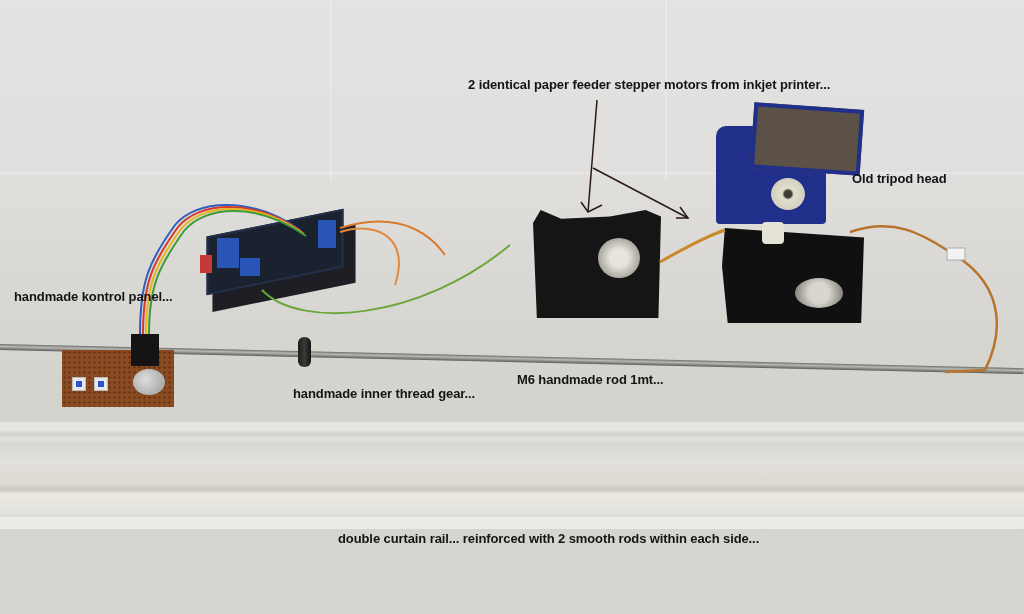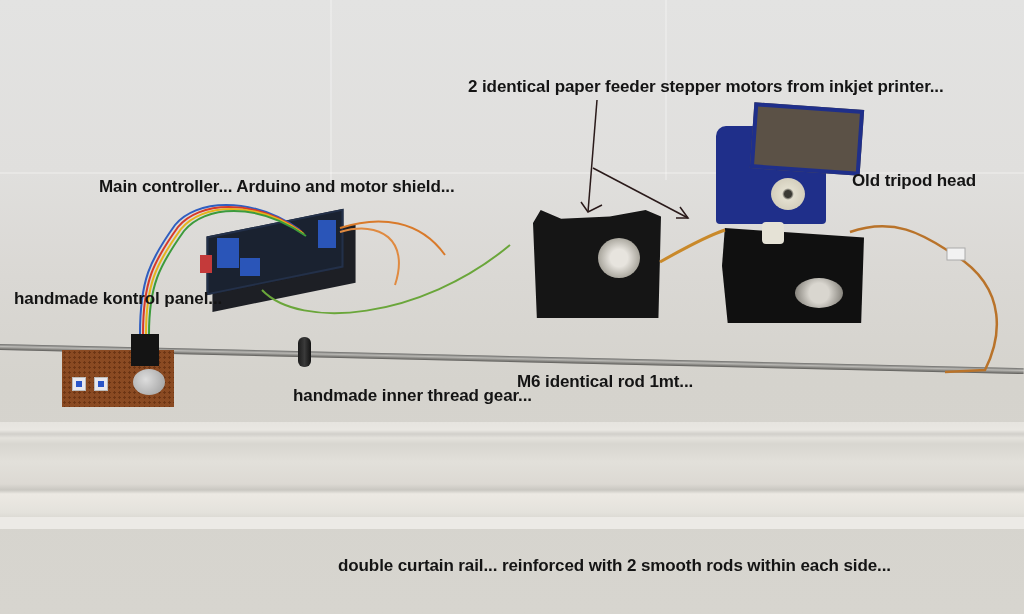--- a/index.html
+++ b/index.html
@@ -2,21 +2,21 @@
 <html><head>
 <meta charset="utf-8">
 <style>
   html, body { margin:0; padding:0; }
   body { width:1024px; height:614px; overflow:hidden; position:relative;
          font-family:"Liberation Sans", sans-serif; }
   .scene { position:absolute; inset:0;
     background:
       linear-gradient(180deg, #e3e3e2 0%, #e0dfdd 28%, #dad8d4 45%, #d5d3cd 62%, #d7d5cf 100%); }
   .fold { position:absolute; background:rgba(255,255,255,0.25); }
-  .label { position:absolute; font-weight:bold; font-size:17px; color:#141414;
+  .label { position:absolute; font-weight:bold; font-size:13px; color:#141414;
            white-space:nowrap; letter-spacing:-0.1px; }
   
   .rod { position:absolute; left:0; top:344px; width:1024px; height:6px;
     transform:rotate(1.35deg); transform-origin:0 0;
     background:linear-gradient(180deg,#6c6c6a,#b9b8b4 40%,#8b8a86 70%,#5c5b58); }
   .gear { position:absolute; left:298px; top:337px; width:13px; height:30px; border-radius:6px;
     background:linear-gradient(90deg,#1c1c1c,#3a3a3a,#121212); }
   
   .rail { position:absolute; left:0; top:422px; width:1024px; height:100px;
     background:linear-gradient(180deg,#e6e4df 0%,#e9e7e2 8%,#d1cfca 12%,#e4e2dc 16%,#d8d6d0 22%,#e2e0da 40%,#dcd9d3 62%,#c9c7c1 68%,#ece9e3 72%,#e4e2dc 90%,#d5d3cd 100%); }
@@ -106,19 +106,18 @@
     <rect x="947" y="248" width="18" height="12" fill="#f2f2f2" stroke="#aaa"></rect>
     <g stroke="#2a1a1a" stroke-width="1.5" fill="none">
       <path d="M597 100 L588 212"></path>
       <path d="M581 202 L588 212 L602 205"></path>
       <path d="M593 168 L688 218"></path>
       <path d="M680 207 L688 218 L676 218"></path>
     </g>
   </svg>
 
   <div class="label" style="left:468px;top:77px;">2 identical paper feeder stepper motors from inkjet printer...</div>
-  <div class="label" style="left:99px;top:177px;">Main controller... Arduino and motor shield...</div>
   <div class="label" style="left:852px;top:171px;text-align:right;">Old tripod head</div>
   <div class="label" style="left:14px;top:289px;text-align:center;">handmade kontrol panel...</div>
   <div class="label" style="left:249px;top:386px;padding-left:44px;">handmade inner thread gear...</div>
-  <div class="label" style="left:517px;top:372px;">M6 identical rod 1mt...</div>
-  <div class="label" style="left:338px;top:556px;">double curtain rail... reinforced with 2 smooth rods within each side...</div>
+  <div class="label" style="left:517px;top:372px;">M6 handmade rod 1mt...</div>
+  <div class="label" style="left:338px;top:531px;">double curtain rail... reinforced with 2 smooth rods within each side...</div>
 </div>
 
 </body></html>

